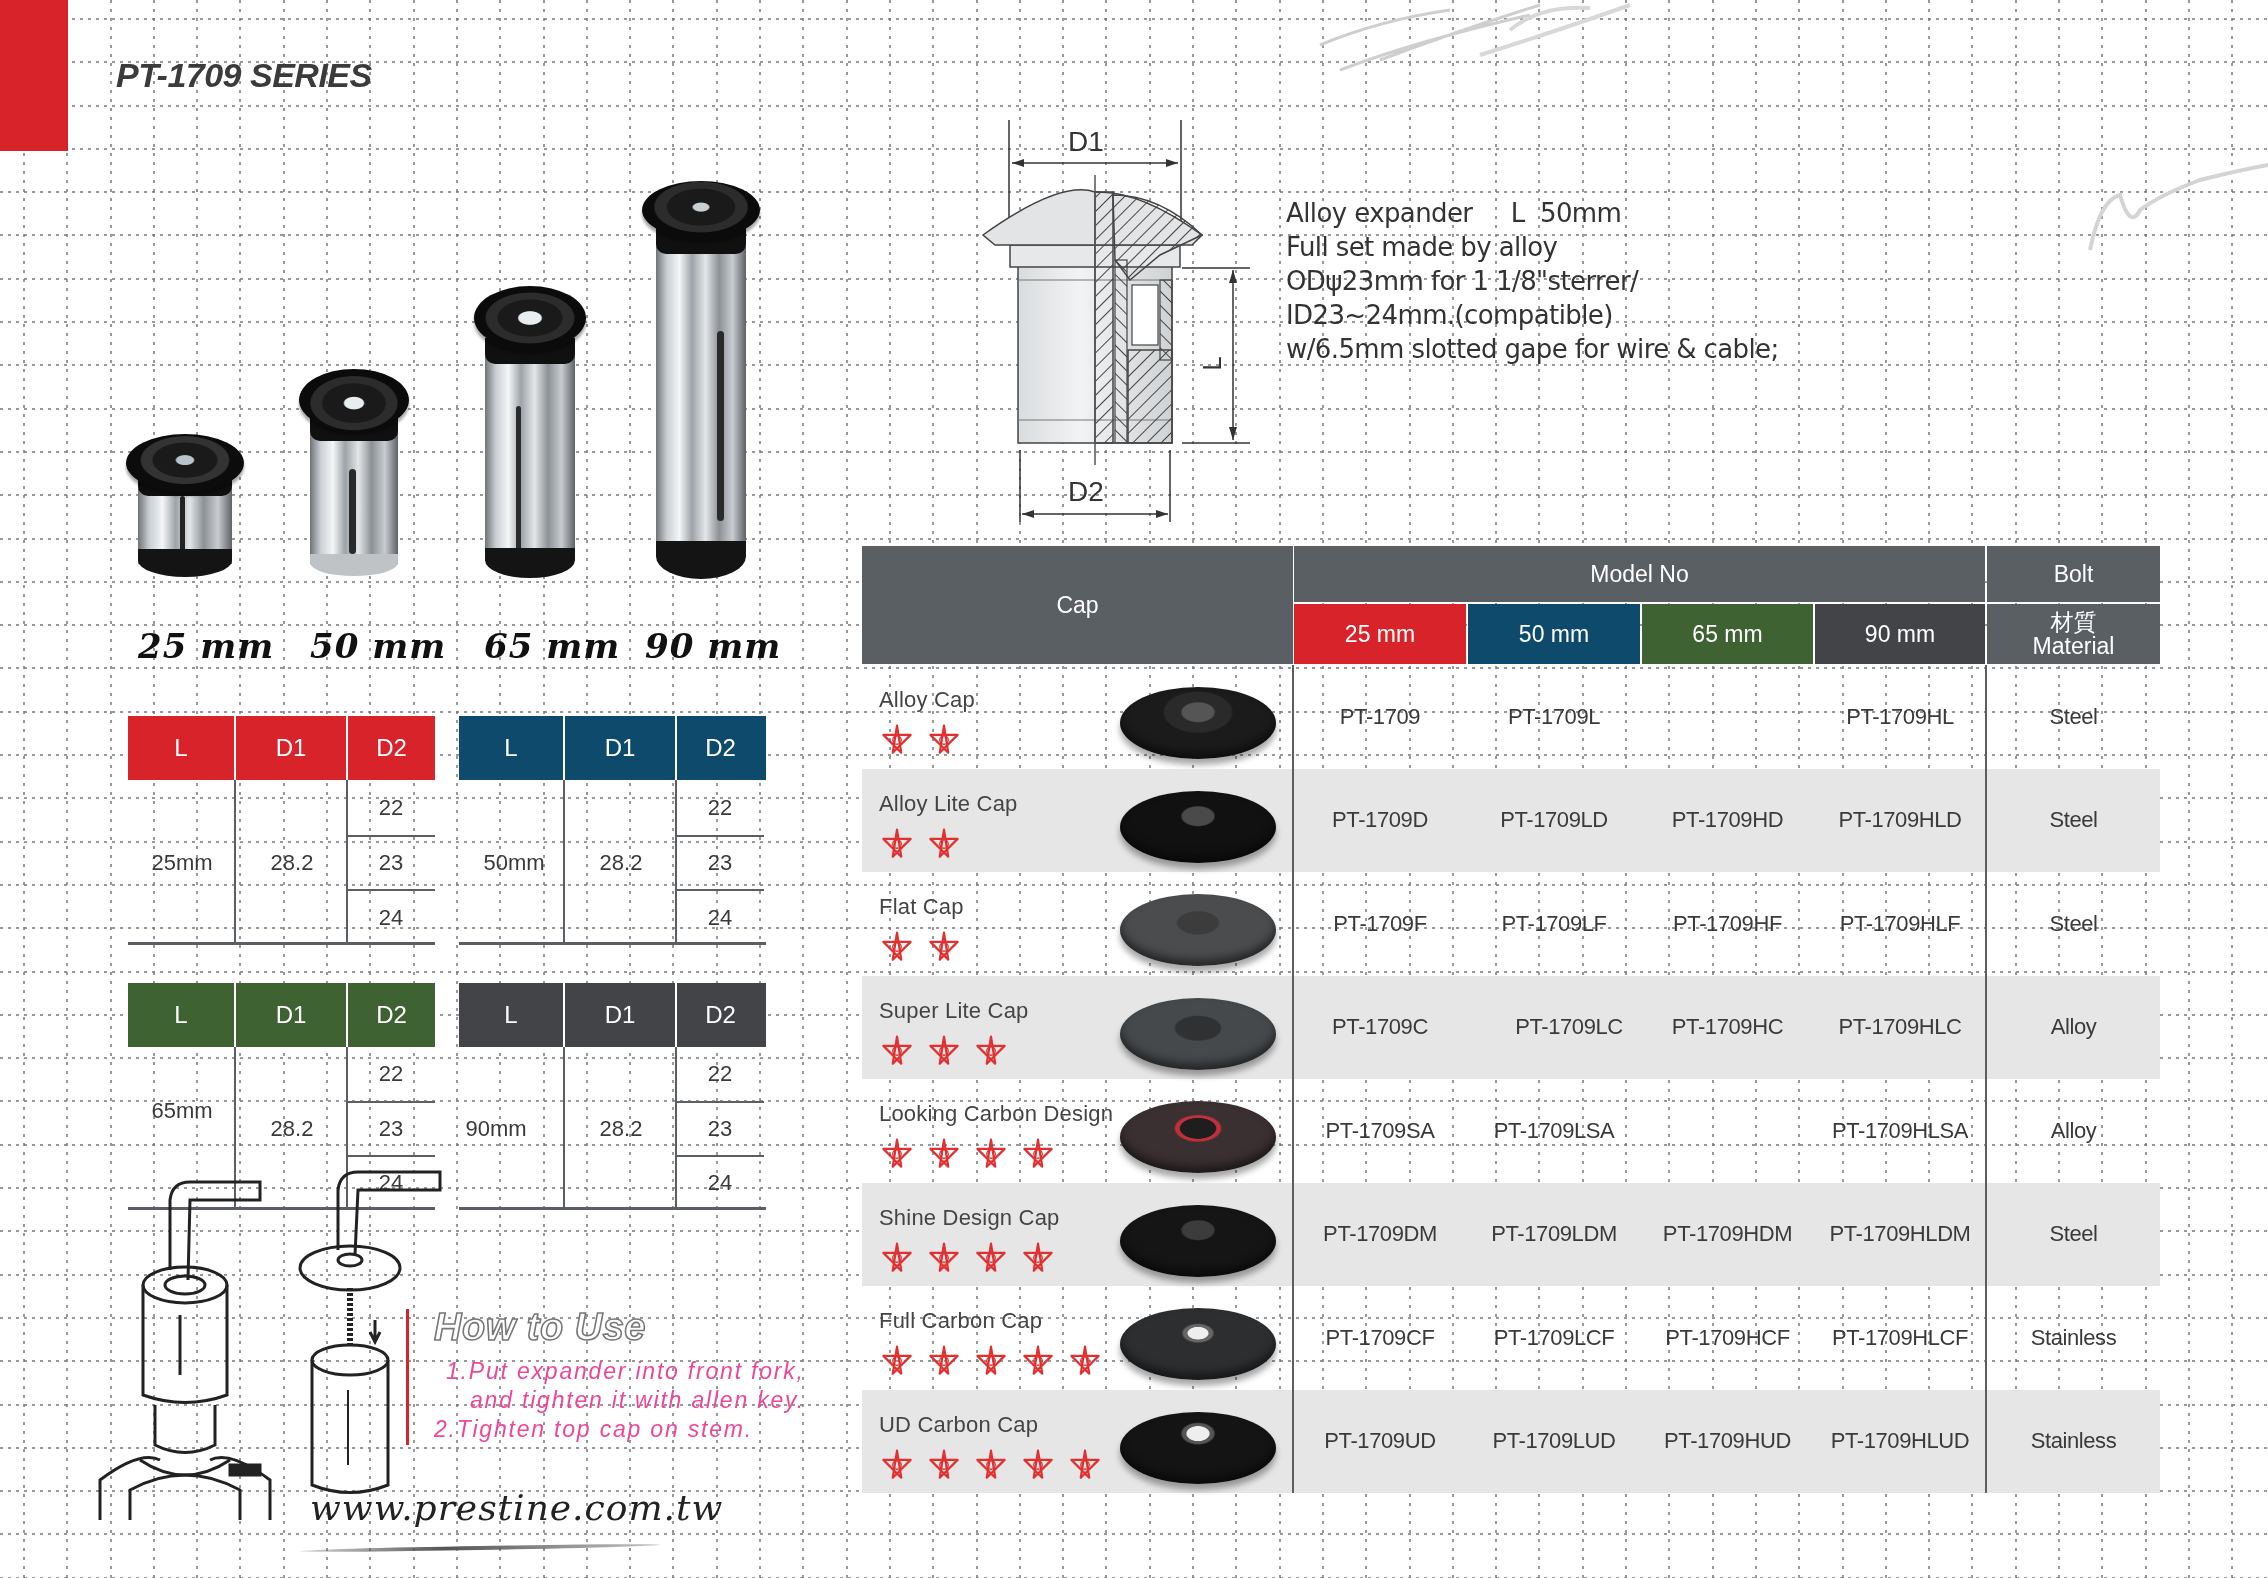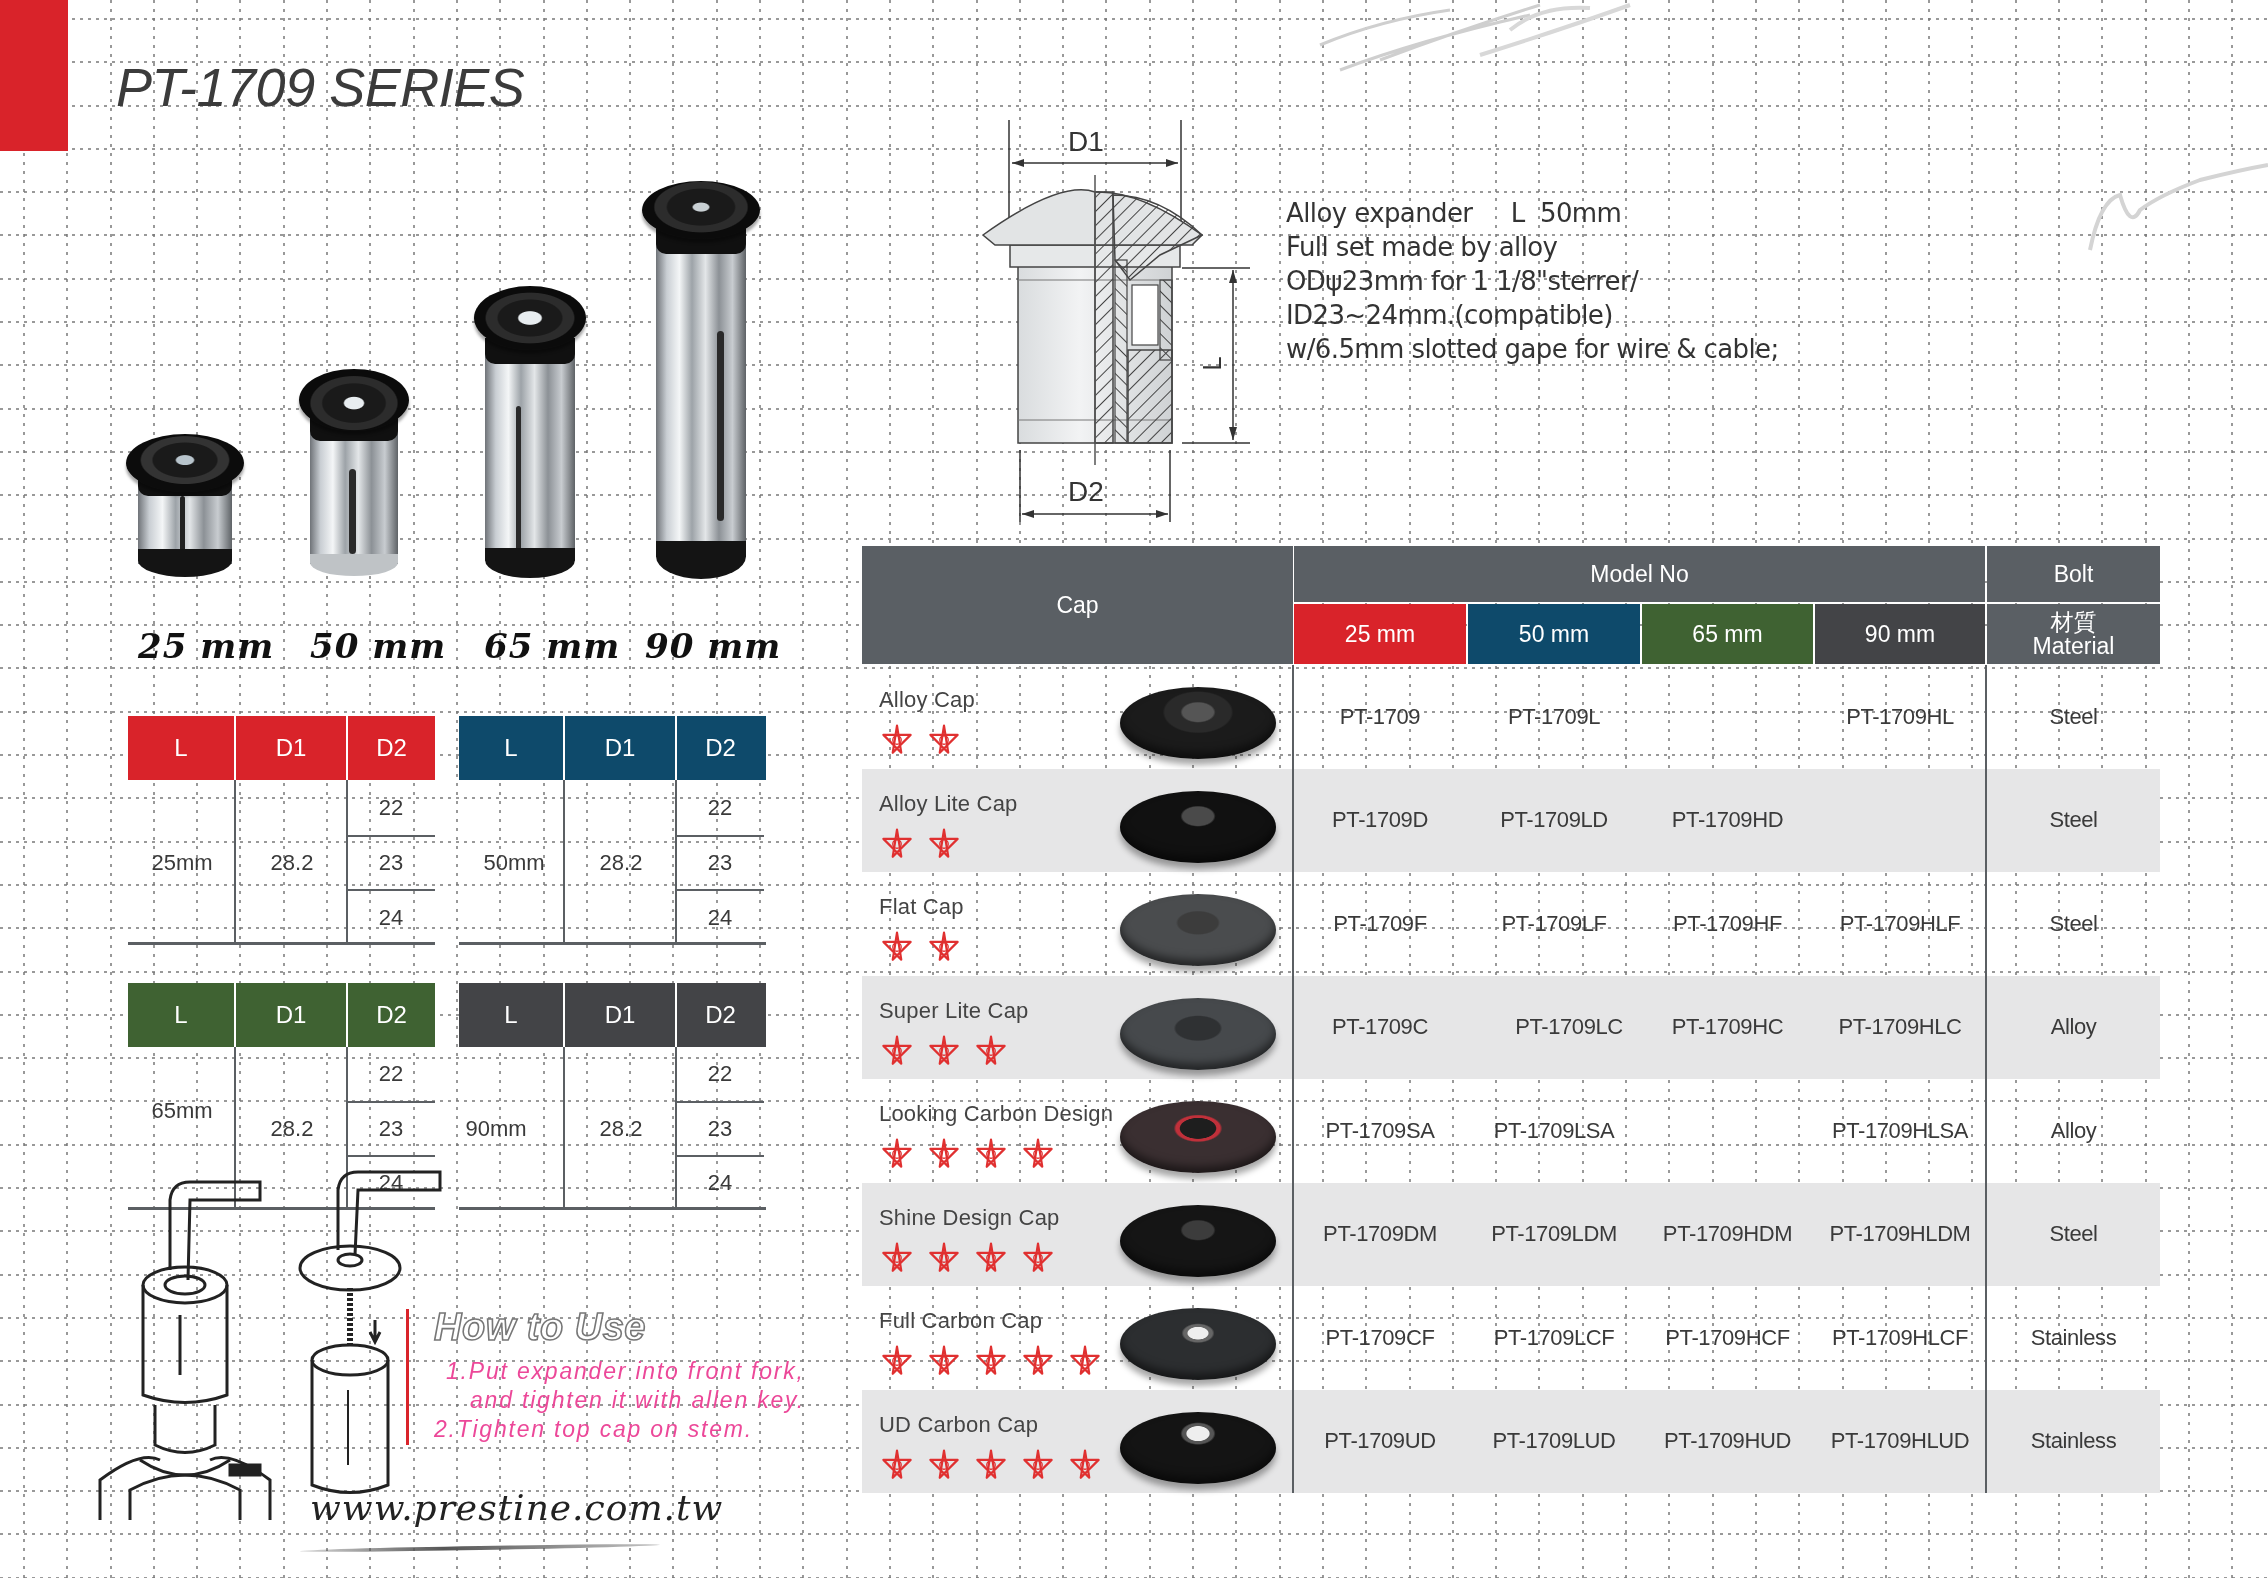--- a/index.html
+++ b/index.html
@@ -16,21 +16,21 @@
     background-image: repeating-linear-gradient(to right, #777 0 3px, transparent 3px 8px);
     -webkit-mask-image: repeating-linear-gradient(to bottom, transparent 0 18px, #000 18px 20px, transparent 20px 43.3px);
             mask-image: repeating-linear-gradient(to bottom, transparent 0 18px, #000 18px 20px, transparent 20px 43.3px);
     opacity: 0.75;
   }
 
   .abs { position: absolute; }
 
   .red-tab { left: 0; top: 0; width: 68px; height: 151px; background: #d9232a; }
   .page-title {
-    left: 116px; top: 56px; font-size: 54px; font-weight: normal; font-style: italic;
+    left: 116px; top: 56px; font-size: 34px; font-weight: bold; font-style: italic;
     color: #3b3b3b; letter-spacing: -0.5px; white-space: nowrap;
   }
 
   
   .expander { position: absolute; }
   .exp-cap {
     position: absolute; left: 0; right: 0; top: 0; border-radius: 50%;
     background: radial-gradient(ellipse at 50% 45%, #b8c4cc 0 10%, #1a1a1a 12% 38%, #333 40% 52%, #0c0c0c 54% 100%);
     box-shadow: 0 4px 3px rgba(0,0,0,0.35);
   }
@@ -328,20 +328,21 @@
             <path d="M20 3 L25 35 L4 14 L36 14 L15 35 Z" fill="none" stroke="#e03030" stroke-width="2.6" stroke-linejoin="round"></path>
             <circle cx="20" cy="20" r="5" fill="none" stroke="#e03030" stroke-width="1.5"></circle>
           </svg>
         </div>
         <div class="cap-img">
           <div style="position:absolute;left:0;top:8px;width:156px;height:72px;border-radius:50%;background:radial-gradient(ellipse at 50% 35%, #4a4a4a 0 14%, #111 16% 100%);box-shadow:0 6px 6px rgba(0,0,0,0.35), inset 0 -6px 8px rgba(0,0,0,0.5);"></div>
         </div>
         <div class="cell" style="left:432px;width:172px">PT-1709D</div>
         <div class="cell" style="left:606px;width:172px">PT-1709LD</div>
         <div class="cell" style="left:780px;width:171px">PT-1709HD</div>
+        <div class="cell" style="left:953px;width:170px">PT-1709HLD</div>
         <div class="cell" style="left:1125px;width:173px">Steel</div>
       </div>
       <div class="row" style="top: 207px;">
         <div class="cap-name">Flat Cap</div>
         <div class="stars">
           <svg class="star" viewBox="0 0 40 40">
             <path d="M20 3 L25 35 L4 14 L36 14 L15 35 Z" fill="none" stroke="#e03030" stroke-width="2.6" stroke-linejoin="round"></path>
             <circle cx="20" cy="20" r="5" fill="none" stroke="#e03030" stroke-width="1.5"></circle>
           </svg>
           <svg class="star" viewBox="0 0 40 40">

